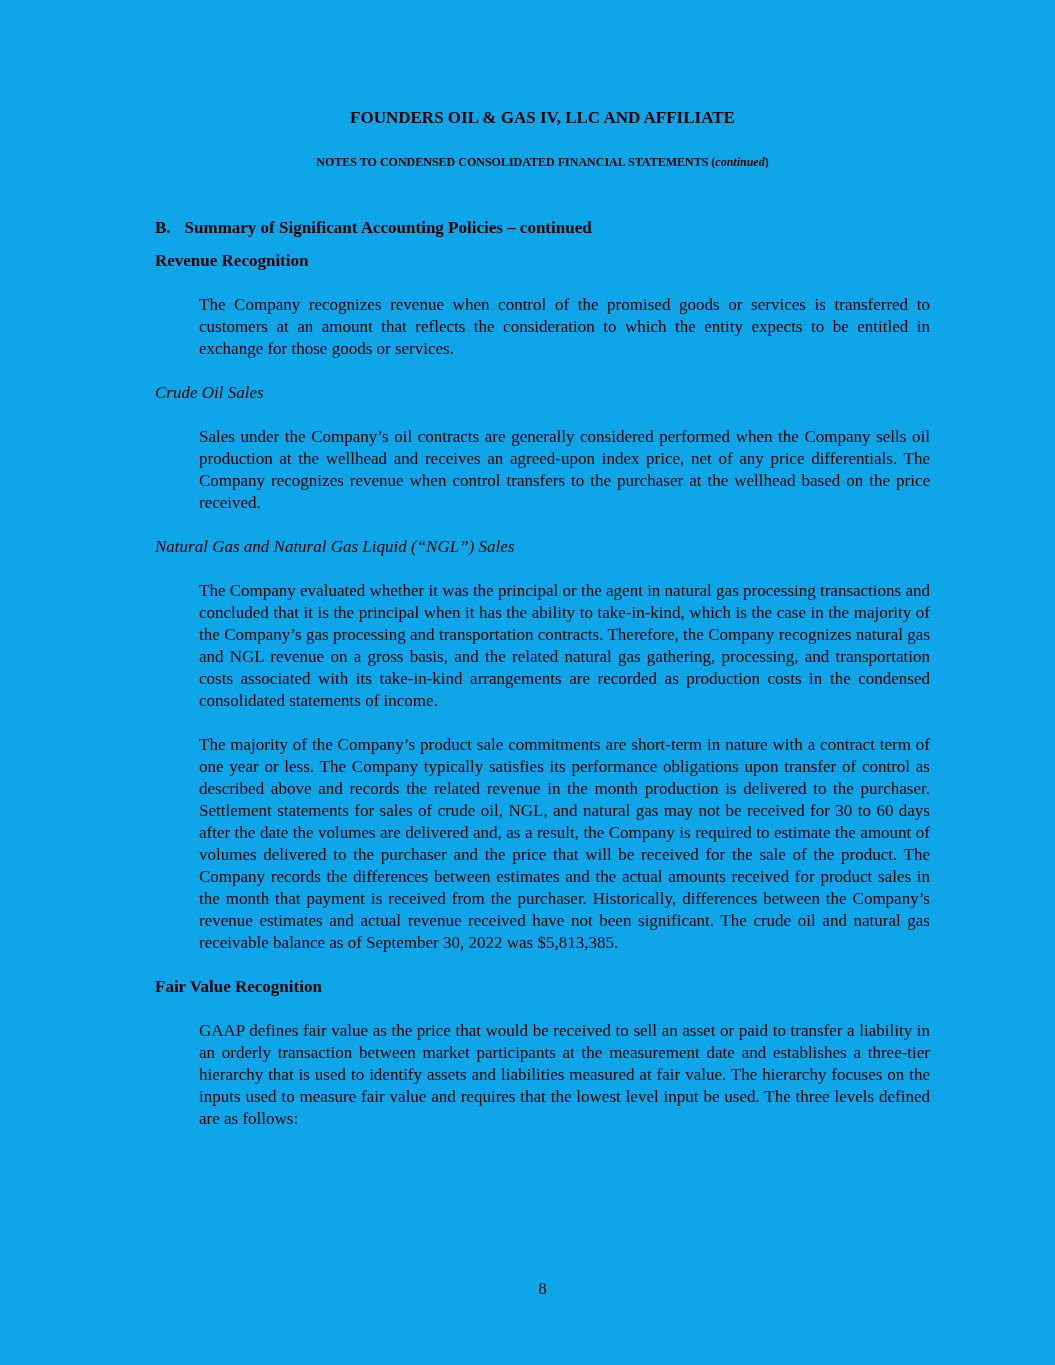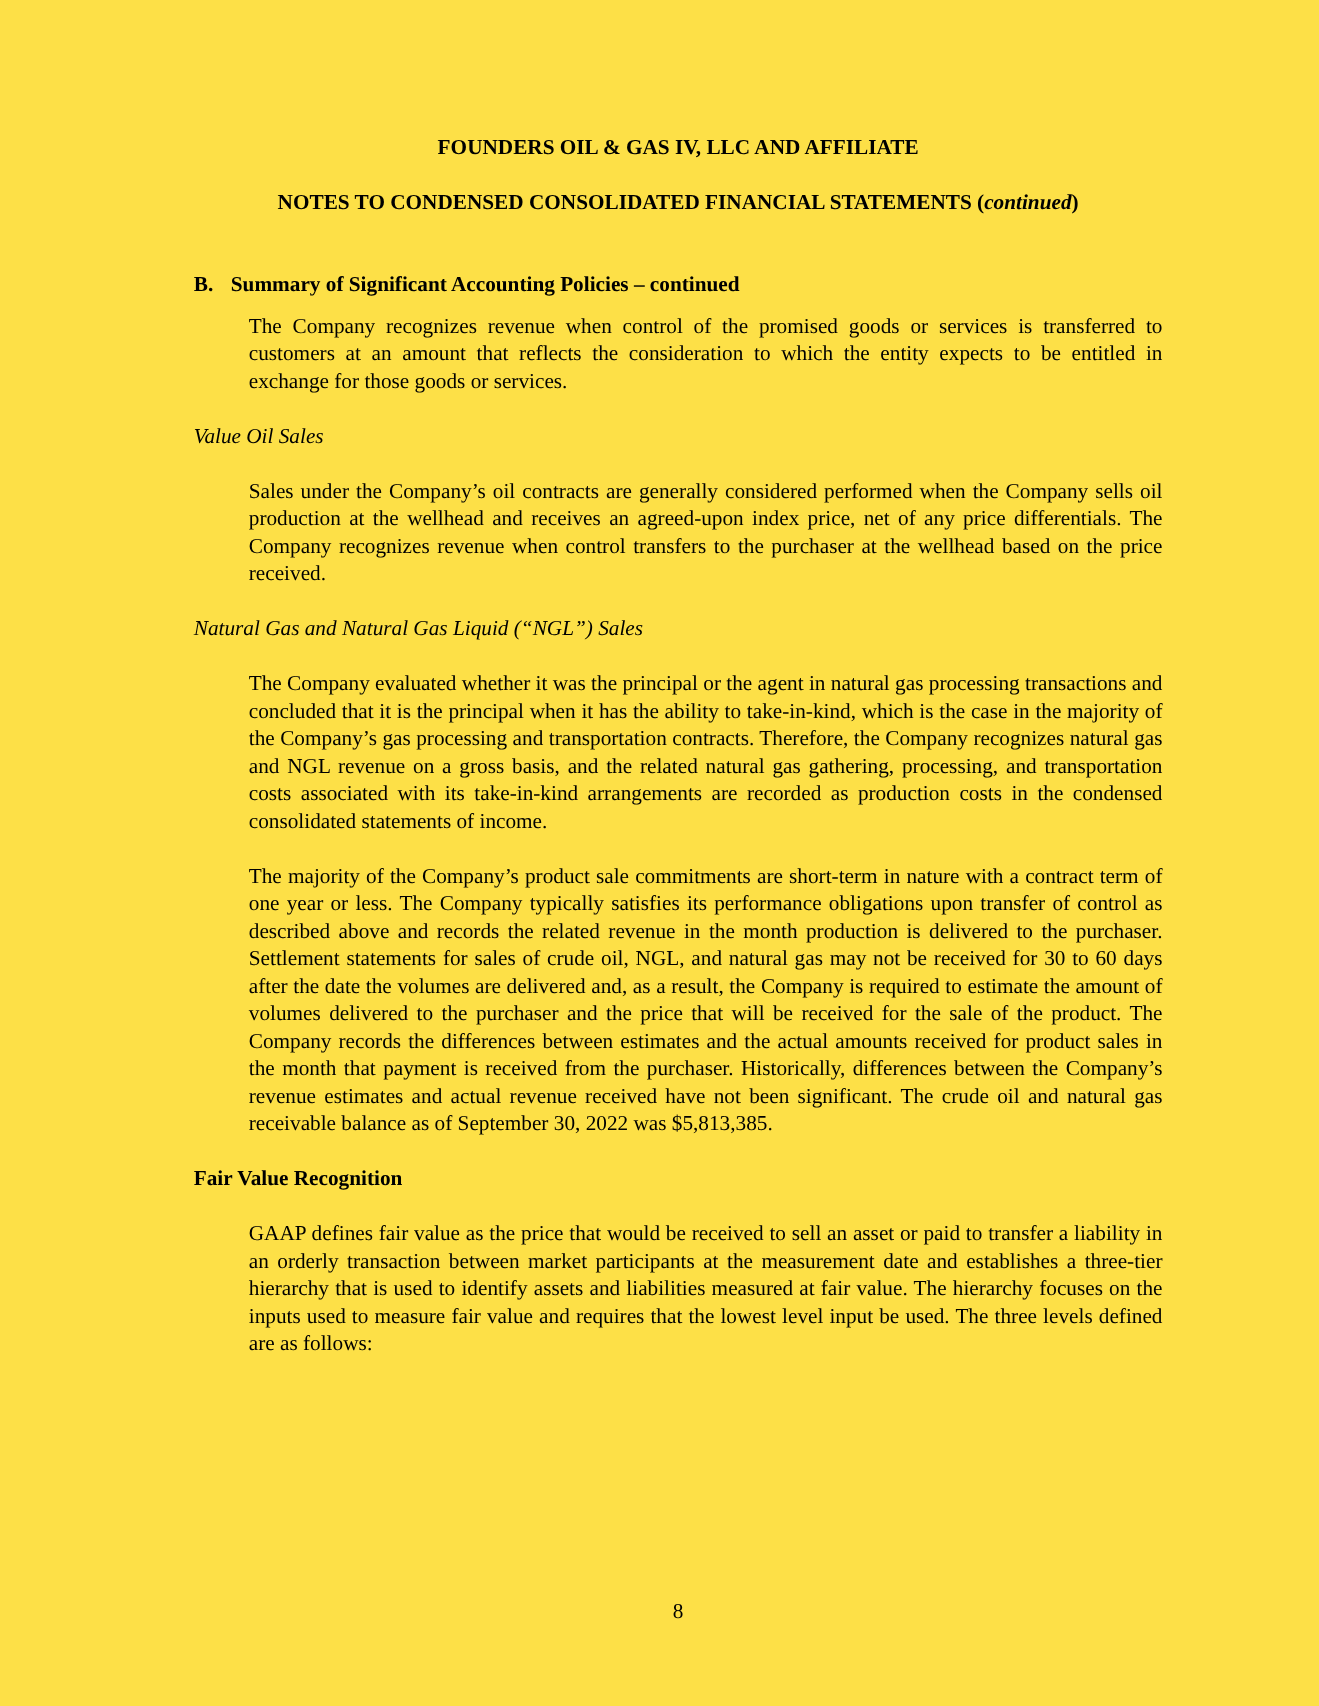--- a/index.html
+++ b/index.html
@@ -9,32 +9,32 @@
     height: 1365px;
     font-family: "Liberation Serif", serif;
     color: #000000;
     overflow: hidden;
   }
   .page {
     position: relative;
     width: 1055px;
     height: 1365px;
     padding: 107px 125px 0 155px;
-    background: #fde047;
+    background: #0ea5e9;
     font-size: 17px;
     line-height: 22px;
   }
   .doc-title {
     font-size: 17px;
     font-weight: bold;
     text-align: center;
     margin-bottom: 22px;
   }
   .doc-subtitle {
-    font-size: 17px;
+    font-size: 12px;
     font-weight: bold;
     text-align: center;
     margin-bottom: 44px;
   }
   .doc-subtitle em { font-style: italic; }
   .section-heading {
     font-weight: bold;
     margin-bottom: 11px;
   }
   .section-heading .section-label {
@@ -64,24 +64,25 @@
 <div class="page">
 
   <div class="doc-title">FOUNDERS OIL &amp; GAS IV, LLC AND AFFILIATE</div>
 
   <div class="doc-subtitle"><span>NOTES TO CONDENSED CONSOLIDATED FINANCIAL STATEMENTS (</span><em>continued</em><span>)</span></div>
 
   <div class="section-heading">
     <span class="section-label">B.</span><span class="section-title">Summary of Significant Accounting Policies – continued</span>
   </div>
 
+  <div class="block heading-bold">Revenue Recognition</div>
 
   <p class="block paragraph">The Company recognizes revenue when control of the promised goods or services is transferred to customers at an amount that reflects the consideration to which the entity expects to be entitled in exchange for those goods or services.</p>
 
-  <div class="block heading-italic">Value Oil Sales</div>
+  <div class="block heading-italic">Crude Oil Sales</div>
 
   <p class="block paragraph">Sales under the Company’s oil contracts are generally considered performed when the Company sells oil production at the wellhead and receives an agreed-upon index price, net of any price differentials.  The Company recognizes revenue when control transfers to the purchaser at the wellhead based on the price received.</p>
 
   <div class="block heading-italic">Natural Gas and Natural Gas Liquid (“NGL”) Sales</div>
 
   <p class="block paragraph">The Company evaluated whether it was the principal or the agent in natural gas processing transactions and concluded that it is the principal when it has the ability to take-in-kind, which is the case in the majority of the Company’s gas processing and transportation contracts.  Therefore, the Company recognizes natural gas and NGL revenue on a gross basis, and the related natural gas gathering, processing, and transportation costs associated with its take-in-kind arrangements are recorded as production costs in the condensed consolidated statements of income.</p>
 
 
   <p class="block paragraph">The majority of the Company’s product sale commitments are short-term in nature with a contract term of one year or less.  The Company typically satisfies its performance obligations upon transfer of control as described above and records the related revenue in the month production is delivered to the purchaser.  Settlement statements for sales of crude oil, NGL, and natural gas may not be received for 30 to 60 days after the date the volumes are delivered and, as a result, the Company is required to estimate the amount of volumes delivered to the purchaser and the price that will be received for the sale of the product.  The Company records the differences between estimates and the actual amounts received for product sales in the month that payment is received from the purchaser.  Historically, differences between the Company’s revenue estimates and actual revenue received have not been significant.  The crude oil and natural gas receivable balance as of September 30, 2022 was $5,813,385.</p>
 

